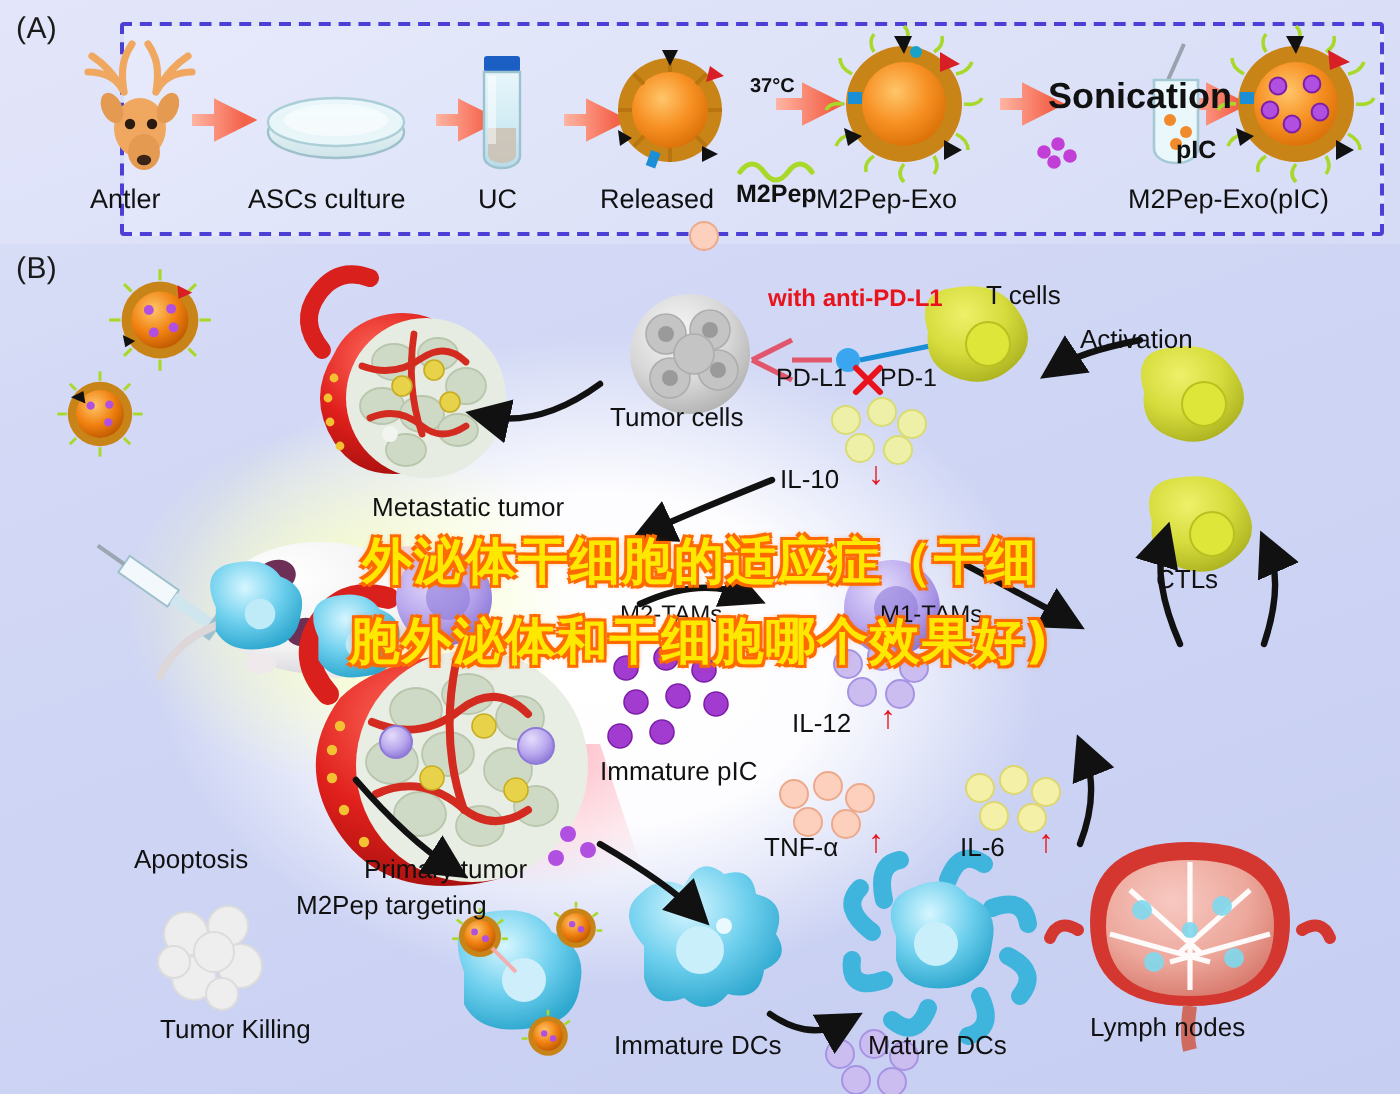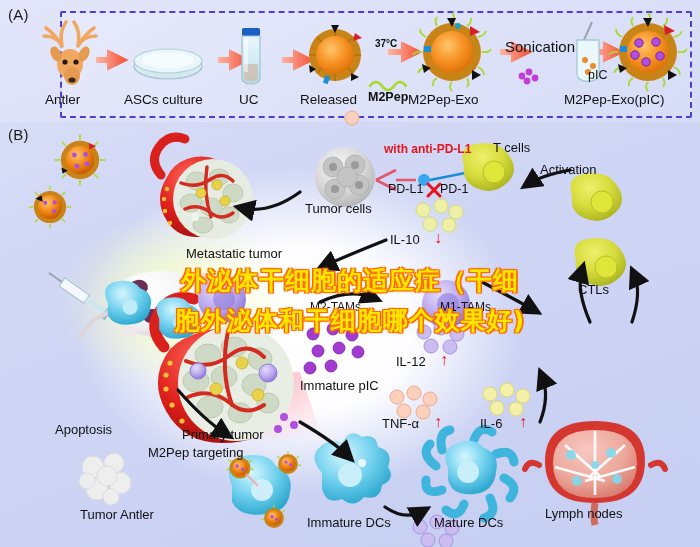--- a/index.html
+++ b/index.html
@@ -231,22 +231,22 @@
 
     <span class="a-label" style="left:45px;top:92px;">Antler</span>
     <span class="a-label" style="left:124px;top:92px;">ASCs culture</span>
     <span class="a-label" style="left:239px;top:92px;">UC</span>
     <span class="a-label" style="left:300px;top:92px;">Released</span>
     <span class="a-label" style="left:408px;top:92px;">M2Pep-Exo</span>
     <span class="a-label" style="left:564px;top:92px;">M2Pep-Exo(pIC)</span>
 
     <span class="a-sublabel" style="left:375px;top:38px;font-size:10px;">37°C</span>
     <span class="a-sublabel" style="left:368px;top:90px;font-weight:700;font-size:12.5px;">M2Pep</span>
-    <span class="a-sublabel" style="left:505px;top:38px;font-weight:400;font-size:15px;">Sonication</span>
-    <span class="a-sublabel" style="left:540px;top:68px;font-weight:400;font-size:12.5px;padding-left:48px;">pIC</span>
+    <span class="a-sublabel" style="left:524px;top:38px;font-weight:700;font-size:18px;">Sonication</span>
+    <span class="a-sublabel" style="left:540px;top:68px;font-weight:700;font-size:12.5px;padding-left:48px;">pIC</span>
   </div>
 
   <div id="panelB">
     <span class="panel-letter" style="left:8px;top:4px;">(B)</span>
 
     <svg width="700" height="425">
       <defs>
         <radialGradient id="tumorGrey" cx="40%" cy="32%" r="72%">
           <stop offset="0%" stop-color="#f7f7f7"></stop>
             <stop offset="60%" stop-color="#d7d7d7"></stop>
@@ -676,22 +676,22 @@
 
     <span class="b-label" style="left:305px;top:79px;">Tumor cells</span>
     <span class="b-label" style="left:493px;top:18px;">T cells</span>
     <span class="b-label" style="left:540px;top:40px;">Activation</span>
     <span class="b-label" style="left:578px;top:160px;">CTLs</span>
 
     <span class="b-label" style="left:186px;top:124px;">Metastatic tumor</span>
     <span class="b-label" style="left:182px;top:305px;">Primary tumor</span>
     <span class="b-label" style="left:148px;top:323px;">M2Pep targeting</span>
 
-    <span class="b-label" style="left:55px;top:300px;text-align:center;">Apoptosis</span>
-    <span class="b-label" style="left:80px;top:385px;">Tumor Antler</span>
+    <span class="b-label" style="left:67px;top:300px;text-align:center;">Apoptosis</span>
+    <span class="b-label" style="left:80px;top:385px;">Tumor Killing</span>
 
     <span class="b-label" style="left:300px;top:256px;">Immature pIC</span>
 
     <span class="b-label" style="left:307px;top:393px;">Immature DCs</span>
     <span class="b-label" style="left:434px;top:393px;">Mature DCs</span>
     <span class="b-label" style="left:545px;top:384px;">Lymph nodes</span>
 
     <span class="b-label sm" style="left:310px;top:178px;">M2-TAMs</span>
     <span class="b-label sm" style="left:440px;top:178px;">M1-TAMs</span>
 

